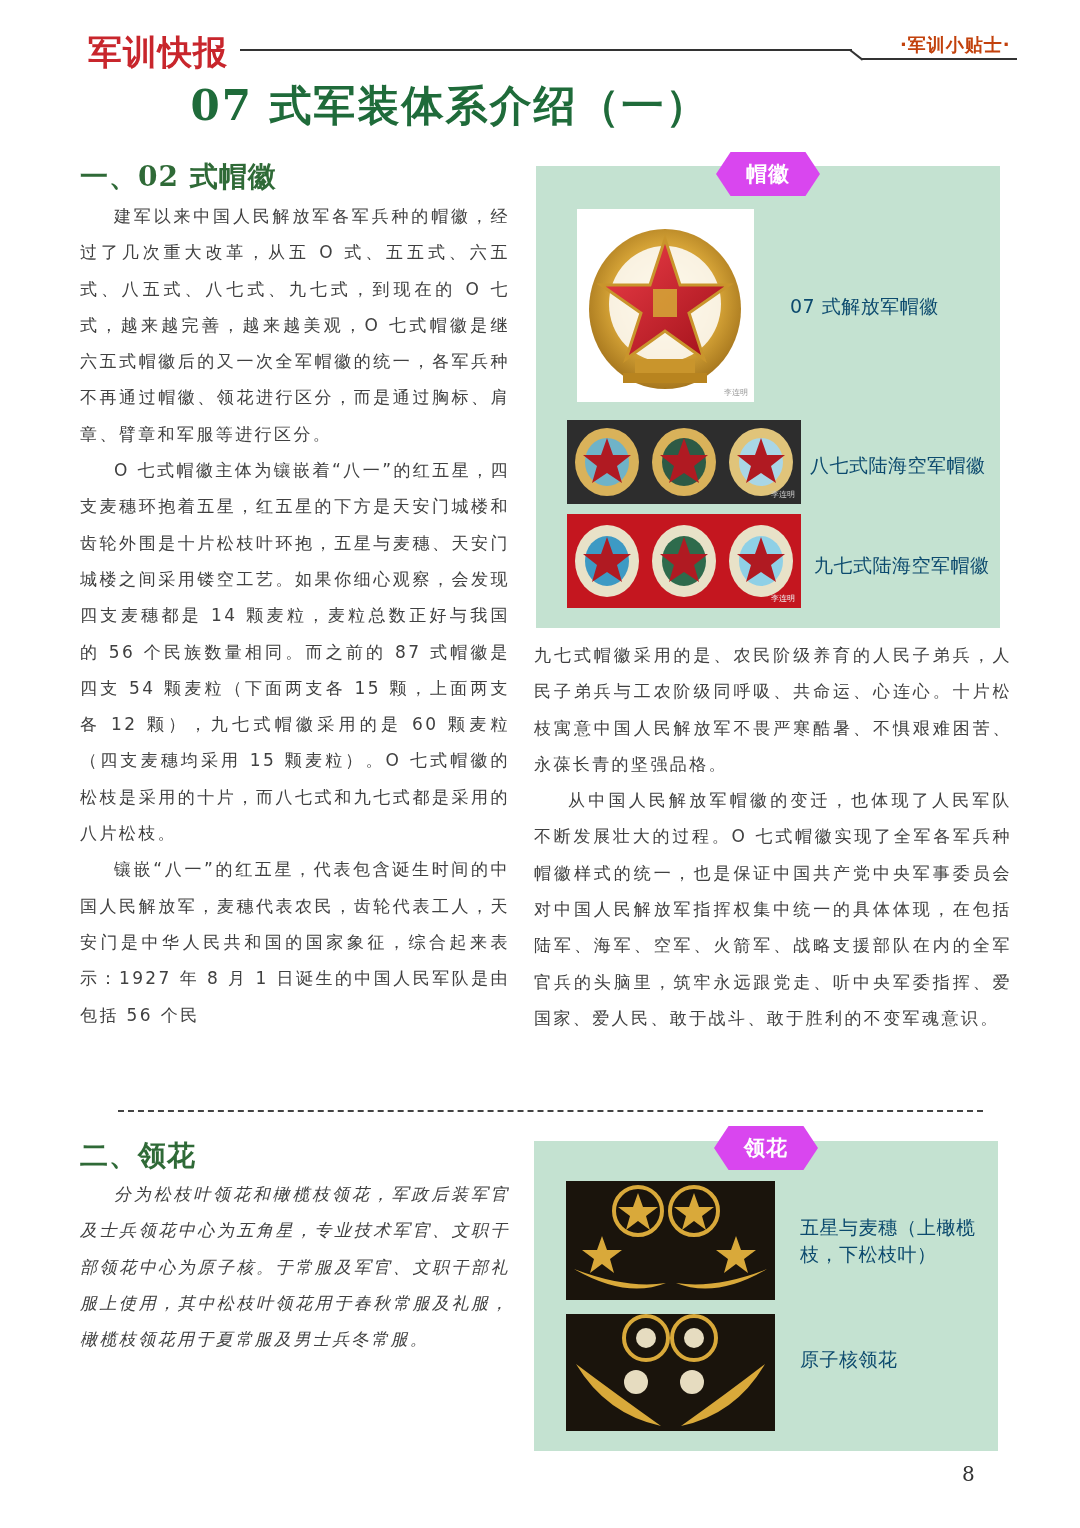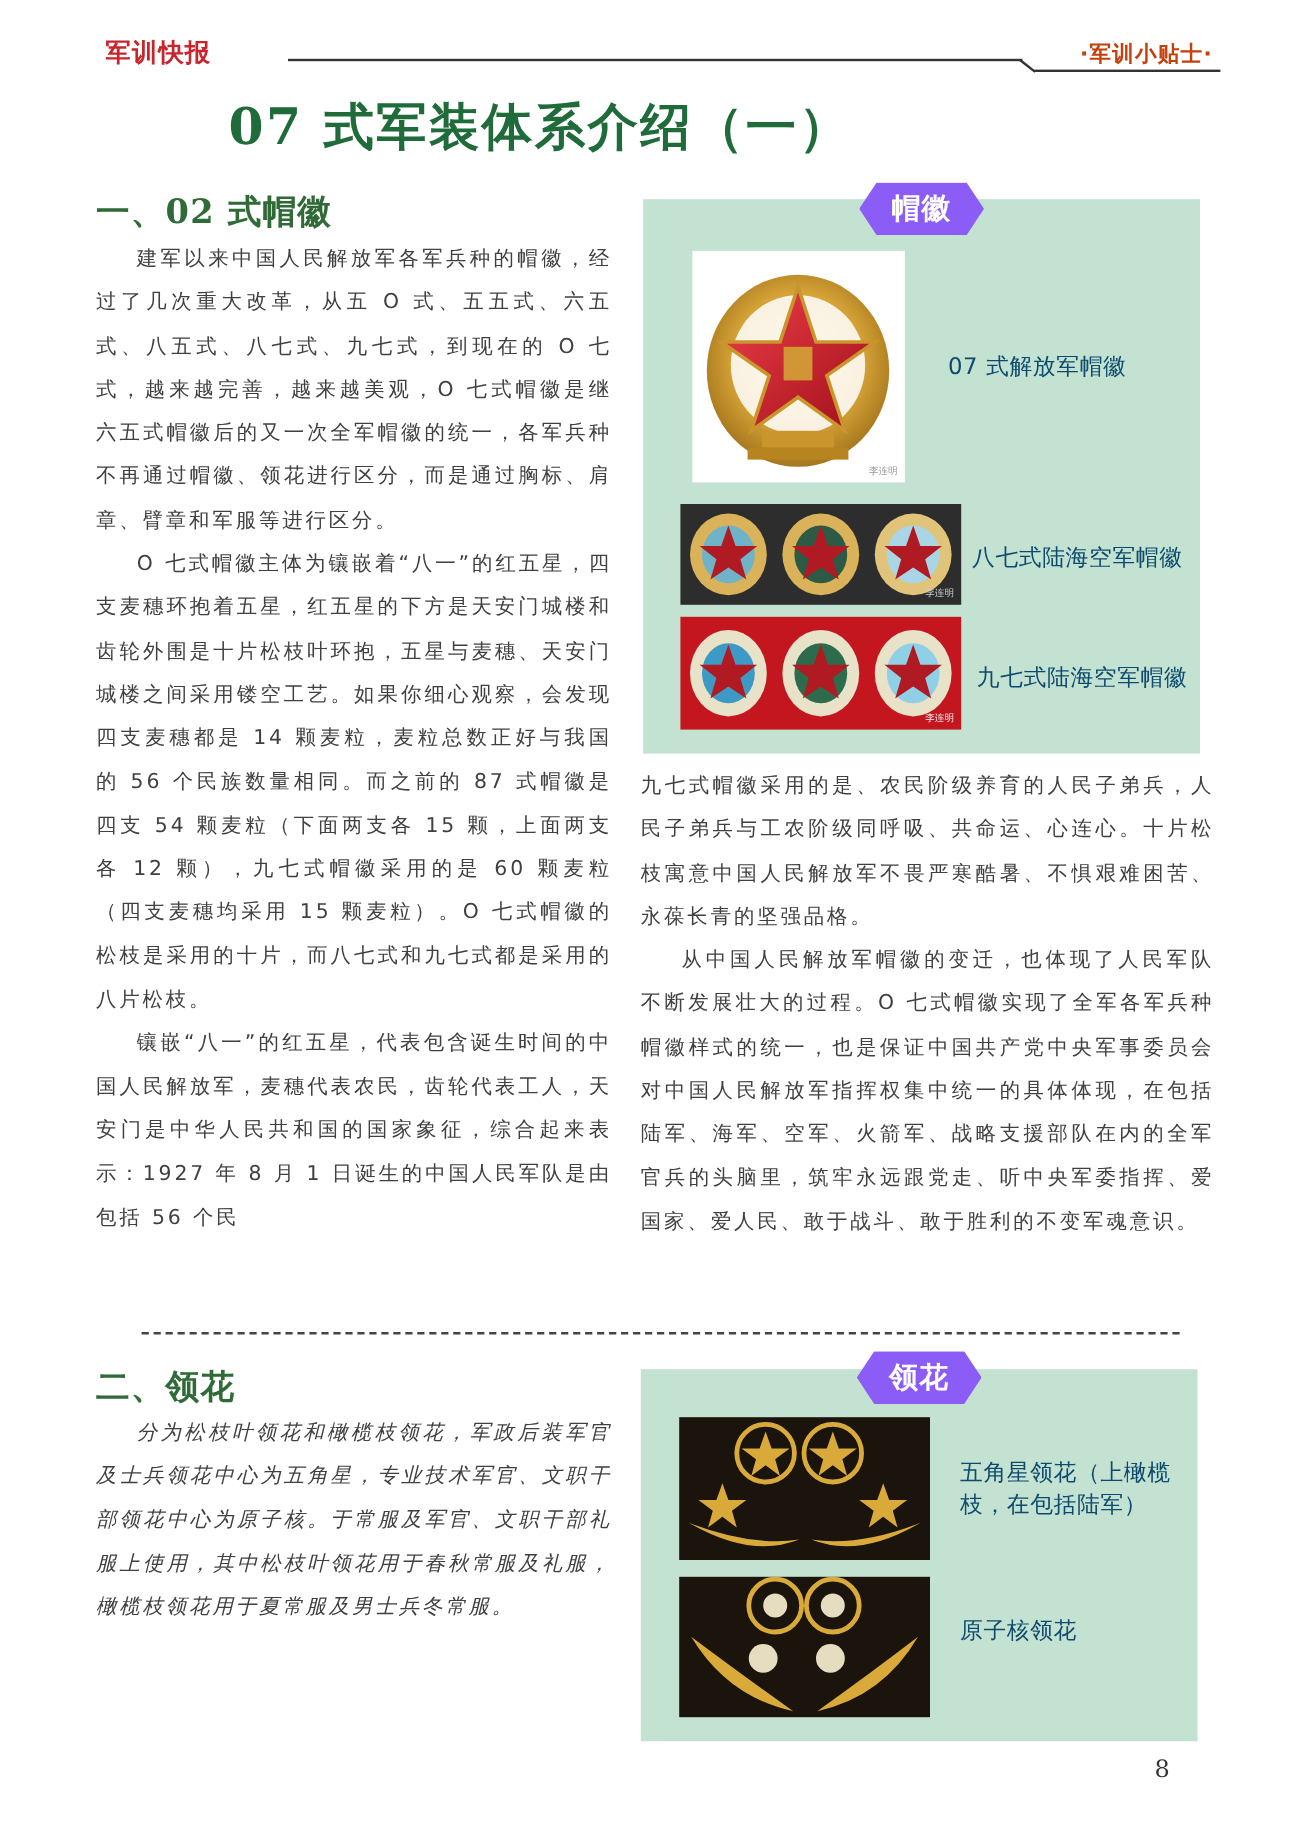--- a/index.html
+++ b/index.html
@@ -1,37 +1,37 @@
 <!DOCTYPE html>
 <html><head>
 <meta charset="utf-8">
 <style>
   * { margin: 0; padding: 0; box-sizing: border-box; }
   html, body { width: 1080px; height: 1528px; background: #ffffff; overflow: hidden; }
   body { position: relative; font-family: "DejaVu Sans", sans-serif; color: #2a2a2a; }
 
-  .header-brand { position: absolute; left: 88px; top: 30px; font-size: 21px; font-weight: bold; color: #c8262c; letter-spacing: 1px; font-family: "DejaVu Sans", sans-serif; }
+  .header-brand { position: absolute; left: 88px; top: 30px; font-size: 34px; font-weight: bold; color: #c8262c; letter-spacing: 1px; font-family: "DejaVu Sans", sans-serif; }
   .header-line { position: absolute; left: 240px; top: 49px; width: 612px; height: 2px; background: #333; }
   .header-line-slant { position: absolute; left: 850px; top: 49px; width: 16px; height: 2px; background: #333; transform-origin: left center; transform: rotate(38deg); }
   .header-line-bottom { position: absolute; left: 862px; top: 58px; width: 155px; height: 2px; background: #333; }
   .header-tag { position: absolute; left: 900px; top: 33px; font-size: 18px; font-weight: bold; color: #c2410c; letter-spacing: 1px; }
 
   .page-title { position: absolute; left: 0; width: 900px; top: 78px; text-align: center; font-size: 42px; font-weight: bold; color: #1f6b3a; font-family: "DejaVu Serif", serif; letter-spacing: 2px; }
 
   .section-heading { position: absolute; left: 80px; font-size: 28px; font-weight: bold; color: #2f6a37; letter-spacing: 1px; font-family: "DejaVu Serif", serif; }
 
   .body-text { position: absolute; font-size: 17px; line-height: 36.3px; color: #404040; letter-spacing: 2.4px; text-align: justify; }
   .body-text p { margin: 0; }
   .indent { text-indent: 2em; }
 
   .col-left { left: 80px; width: 430px; }
   .col-right { left: 534px; width: 478px; }
 
   .green-panel { position: absolute; background: #c4e2d1; }
-  .panel-tag { position: absolute; height: 44px; background: #8b5cf6; color: #fff; font-weight: bold; font-size: 24px; display: flex; align-items: center; justify-content: center; clip-path: polygon(14% 0, 86% 0, 100% 50%, 86% 100%, 14% 100%, 0 50%); letter-spacing: 1px; }
+  .panel-tag { position: absolute; height: 44px; background: #d946ef; color: #fff; font-weight: bold; font-size: 21px; display: flex; align-items: center; justify-content: center; clip-path: polygon(14% 0, 86% 0, 100% 50%, 86% 100%, 14% 100%, 0 50%); letter-spacing: 1px; }
 
   .photo { position: absolute; overflow: hidden; }
   .caption { position: absolute; font-size: 19px; color: #0c4a6e; line-height: 27px; letter-spacing: 0.5px; }
 
   .dash-divider { position: absolute; left: 118px; top: 1110px; width: 865px; height: 0; border-top: 2px dashed #444; }
 
   .page-number { position: absolute; left: 962px; top: 1462px; font-size: 20px; color: #333; font-family: "DejaVu Serif", serif; }
 
   .watermark { position: absolute; right: 6px; bottom: 4px; font-size: 8px; color: #999; }
 </style>
@@ -147,21 +147,21 @@
       <polygon points="72,12 77,26 92,26 80,35 84,49 72,40 60,49 64,35 52,26 67,26"></polygon>
       <circle cx="128" cy="30" r="24" fill="none" stroke="#d9a93a" stroke-width="4"></circle>
       <polygon points="128,12 133,26 148,26 136,35 140,49 128,40 116,49 120,35 108,26 123,26"></polygon>
       <polygon points="36,55 41,69 56,69 44,78 48,92 36,83 24,92 28,78 16,69 31,69"></polygon>
       <polygon points="170,55 175,69 190,69 178,78 182,92 170,83 158,92 162,78 150,69 165,69"></polygon>
       <path d="M8,88 Q60,118 100,102 Q60,108 8,88Z"></path>
       <path d="M201,88 Q150,118 110,102 Q150,108 201,88Z"></path>
     </g>
   </svg>
 </div>
-<div class="caption" style="left:800px; top:1214px; width:190px;">五角星领花（上橄榄枝，在包括陆军）</div>
+<div class="caption" style="left:800px; top:1214px; width:190px;">五星与麦穗（上橄榄枝，下松枝叶）</div>
 
 <div class="photo" style="left:566px; top:1314px; width:209px; height:117px; background:#1a140c;">
   <svg width="209" height="117" viewBox="0 0 209 117">
     <g fill="none" stroke="#d9a93a" stroke-width="4">
       <circle cx="80" cy="24" r="22"></circle>
       <circle cx="128" cy="24" r="22"></circle>
     </g>
     <g fill="#e6dcc0">
       <circle cx="80" cy="24" r="10"></circle>
         <circle cx="128" cy="24" r="10"></circle>

